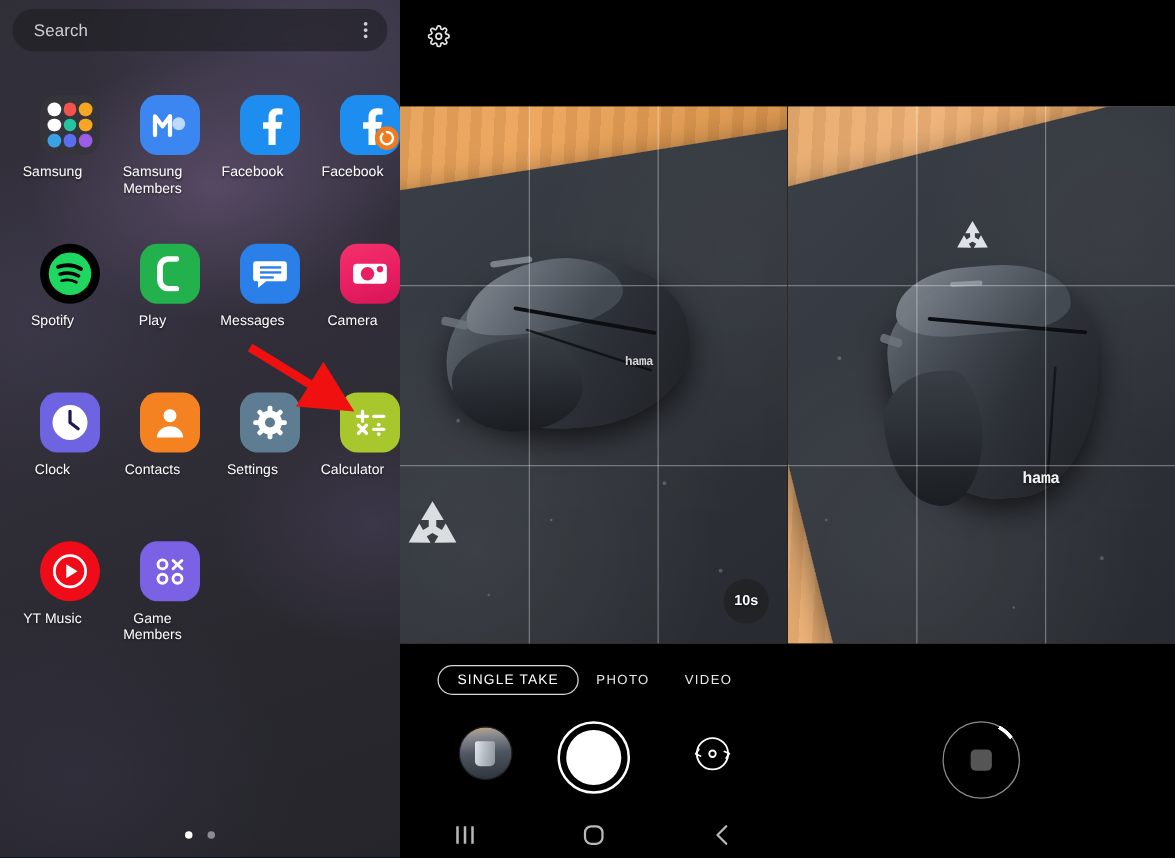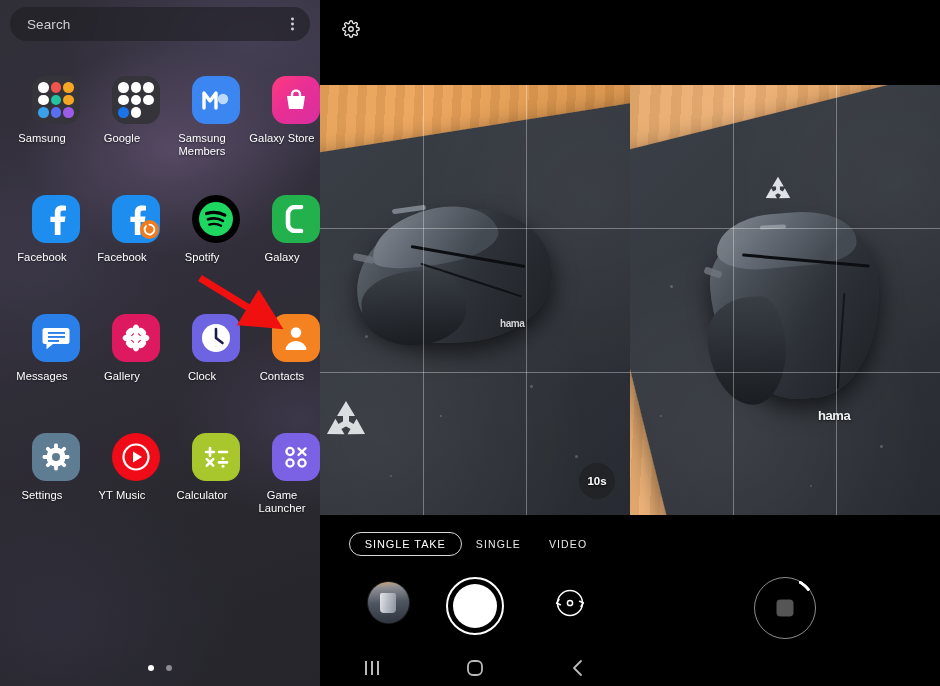--- a/index.html
+++ b/index.html
@@ -147,23 +147,22 @@
     position:absolute;
     background:linear-gradient(135deg,#878e96 0%,#646b74 40%,#454b53 80%);
   }
   .mouse-seam{ position:absolute; background:#0c0e11; }
   .mouse-skirt{
     position:absolute;
     background:linear-gradient(180deg,#393e45 0%,#262a30 60%,#1a1d21 100%);
   }
   .hama{
     position:absolute; color:#f0f2f4; font-weight:bold; letter-spacing:-.4px;
-    font-family:Liberation Sans, sans-serif;
+    font-family:Liberation Mono, monospace;
     text-shadow:0 1px 2px rgba(0,0,0,.6);
-    margin-top:33px;
   }
   .recycle{ position:absolute; opacity:.92; }
 
   .grid3{ position:absolute; inset:0; pointer-events:none; }
   .grid3 span{ position:absolute; background:rgba(255,255,255,.33); }
   .grid3 .v{ top:0; bottom:0; width:1px; }
   .grid3 .h{ left:0; right:0; height:1px; }
 
   .timer-badge{
     position:absolute; right:15px; bottom:16px;
@@ -272,58 +271,33 @@
               <b style="background:#25c4a0"></b>
               <b style="background:#f5a623"></b>
             <b style="background:#3aa0e8"></b>
               <b style="background:#5a6ff0"></b>
               <b style="background:#9b5de5"></b>
           </div>
         </div>
         <div class="lbl">Samsung</div>
       </div>
 
-      <div class="cell">
-        <div class="ic squircle folder">
-          <div class="mini">
-            <b style="background:#fff"></b>
-              <b style="background:#fff"></b>
-              <b style="background:#fff"></b>
-            <b style="background:#fff"></b>
-              <b style="background:#fff"></b>
-              <b style="background:#fff"></b>
-            <b style="background:#1a73e8"></b>
-              <b style="background:#fff"></b>
-              <b style="background:transparent"></b>
-          </div>
-        </div>
-        <div class="lbl">Google</div>
-      </div>
 
 
 
       <div class="cell">
         <div class="ic squircle ic-members">
           <svg width="30" height="24" viewBox="0 0 30 24">
             <path d="M3 20 L3 5 L9 13 L15 5 L15 20" fill="none" stroke="#fff" stroke-width="3.4" stroke-linejoin="round" stroke-linecap="round"></path>
             <circle cx="22" cy="11" r="5.2" fill="#bcd9ff"></circle>
           </svg>
         </div>
         <div class="lbl">Samsung Members</div>
       </div>
 
-      <div class="cell">
-        <div class="ic squircle ic-galaxystore">
-          <svg width="26" height="26" viewBox="0 0 26 26">
-            <path d="M4 9 h18 l-2 13 h-14 z" fill="#fff"></path>
-            <path d="M9 10 V7.5 a4 4 0 0 1 8 0 V10" fill="none" stroke="#fff" stroke-width="2.4" stroke-linecap="round"></path>
-          </svg>
-        </div>
-        <div class="lbl">Galaxy Store</div>
-      </div>
 
       <div class="cell">
         <div class="ic squircle ic-fb">
           <svg width="24" height="32" viewBox="0 0 24 32">
             <path d="M16.5 32 V19 h4.2 l.8-5.4h-5V10.3c0-1.6.5-2.7 2.8-2.7H22V2.9C21.3 2.8 19.6 2.6 17.7 2.6c-4.1 0-6.9 2.5-6.9 7.1v4h-4.4V19h4.4v13z" fill="#fff"></path>
           </svg>
         </div>
         <div class="lbl">Facebook</div>
       </div>
 
@@ -351,54 +325,46 @@
         </div>
         <div class="lbl">Spotify</div>
       </div>
 
       <div class="cell">
         <div class="ic squircle ic-phone">
           <svg width="24" height="28" viewBox="0 0 24 28">
             <path d="M17 2 H11 a7 7 0 0 0 -7 7 v10 a7 7 0 0 0 7 7 h6" fill="none" stroke="#fff" stroke-width="4.6" stroke-linecap="round"></path>
           </svg>
         </div>
-        <div class="lbl">Galaxy</div>
+        <div class="lbl">Play</div>
       </div>
 
       <div class="cell">
         <div class="ic squircle ic-msg">
           <svg width="30" height="27" viewBox="0 0 30 27">
             <path d="M4 3 h22 a2.5 2.5 0 0 1 2.5 2.5 v11 a2.5 2.5 0 0 1 -2.5 2.5 h-14 l-6.5 5.2 v-5.2 h-1.5 a2.5 2.5 0 0 1 -2.5 -2.5 v-11 a2.5 2.5 0 0 1 2.5 -2.5 z" fill="#fff"></path>
             <rect x="7" y="7" width="17" height="1.9" fill="#2a7fe8"></rect>
             <rect x="7" y="11" width="17" height="1.9" fill="#2a7fe8"></rect>
             <rect x="7" y="15" width="11" height="1.9" fill="#2a7fe8"></rect>
           </svg>
         </div>
         <div class="lbl">Messages</div>
       </div>
 
-
-      <div class="cell">
-        <div class="ic squircle ic-gallery">
-          <svg width="28" height="28" viewBox="0 0 28 28">
-            <g fill="#fff">
-              <ellipse cx="14" cy="5.6" rx="3.5" ry="5"></ellipse>
-              <ellipse cx="14" cy="22.4" rx="3.5" ry="5"></ellipse>
-              <ellipse cx="5.6" cy="14" rx="5" ry="3.5"></ellipse>
-              <ellipse cx="22.4" cy="14" rx="5" ry="3.5"></ellipse>
-              <ellipse cx="8" cy="8" rx="4.6" ry="3.3" transform="rotate(-45 8 8)"></ellipse>
-              <ellipse cx="20" cy="20" rx="4.6" ry="3.3" transform="rotate(-45 20 20)"></ellipse>
-              <ellipse cx="20" cy="8" rx="3.3" ry="4.6" transform="rotate(-45 20 8)"></ellipse>
-              <ellipse cx="8" cy="20" rx="3.3" ry="4.6" transform="rotate(-45 8 20)"></ellipse>
-              <circle cx="14" cy="14" r="4.3"></circle>
-            </g>
-          </svg>
-        </div>
-        <div class="lbl">Gallery</div>
-      </div>
+      <div class="cell">
+        <div class="ic squircle ic-camera">
+          <svg width="30" height="22" viewBox="0 0 30 22">
+            <rect x="1.5" y="3" width="27" height="16" rx="3.2" fill="#fff"></rect>
+            <circle cx="13" cy="11" r="5.4" fill="#e81f62"></circle>
+            <circle cx="23" cy="7.3" r="2.5" fill="#e81f62"></circle>
+          </svg>
+        </div>
+        <div class="lbl">Camera</div>
+      </div>
+
 
       <div class="cell">
         <div class="ic squircle ic-clock">
           <svg width="34" height="34" viewBox="0 0 34 34">
             <circle cx="17" cy="17" r="14" fill="#fff"></circle>
             <path d="M17 8 V17 L23.5 22" fill="none" stroke="#1a1a4e" stroke-width="2.6" stroke-linecap="round" stroke-linejoin="round"></path>
           </svg>
         </div>
         <div class="lbl">Clock</div>
       </div>
@@ -430,55 +396,55 @@
               </g>
               <circle cx="14" cy="14" r="4" fill="#5f7d92"></circle>
             </g>
           </svg>
         </div>
         <div class="lbl">Settings</div>
       </div>
 
 
       <div class="cell">
-        <div class="ic" style="border-radius:50%;background:#ef0b17">
-          <svg width="34" height="34" viewBox="0 0 34 34">
-            <circle cx="17" cy="17" r="12.5" fill="none" stroke="#fff" stroke-width="2.2"></circle>
-            <path d="M14 11.4 L23 17 L14 22.6 Z" fill="#fff"></path>
-          </svg>
-        </div>
-        <div class="lbl">YT Music</div>
-      </div>
-
-      <div class="cell">
         <div class="ic squircle ic-calc">
           <svg width="30" height="30" viewBox="0 0 30 30">
             <g stroke="#fff" stroke-width="2.6" stroke-linecap="round">
               <path d="M5 10 H13 M9 6 V14"></path>
               <path d="M18 10 H26"></path>
               <path d="M5.8 17.2 L12.2 23.6 M12.2 17.2 L5.8 23.6"></path>
               <path d="M18 20.4 H26"></path>
             </g>
             <circle cx="22" cy="16.6" r="1.5" fill="#fff"></circle>
             <circle cx="22" cy="24.2" r="1.5" fill="#fff"></circle>
           </svg>
         </div>
         <div class="lbl">Calculator</div>
       </div>
 
       <div class="cell">
+        <div class="ic" style="border-radius:50%;background:#ef0b17">
+          <svg width="34" height="34" viewBox="0 0 34 34">
+            <circle cx="17" cy="17" r="12.5" fill="none" stroke="#fff" stroke-width="2.2"></circle>
+            <path d="M14 11.4 L23 17 L14 22.6 Z" fill="#fff"></path>
+          </svg>
+        </div>
+        <div class="lbl">YT Music</div>
+      </div>
+
+      <div class="cell">
         <div class="ic squircle ic-game">
           <svg width="28" height="26" viewBox="0 0 28 26">
             <circle cx="8" cy="7.5" r="3.6" fill="none" stroke="#fff" stroke-width="2.3"></circle>
             <path d="M16.5 4.4 L23.5 11 M23.5 4.4 L16.5 11" stroke="#fff" stroke-width="2.4" stroke-linecap="round"></path>
             <circle cx="8" cy="19" r="3.6" fill="none" stroke="#fff" stroke-width="2.3"></circle>
             <circle cx="20" cy="19" r="3.6" fill="none" stroke="#fff" stroke-width="2.3"></circle>
           </svg>
         </div>
-        <div class="lbl">Game Launcher</div>
+        <div class="lbl">Game Members</div>
       </div>
 
     </div>
 
     <svg class="arrow" width="92" height="60" viewBox="0 0 92 60">
       <defs>
           <marker id="ah" markerWidth="6" markerHeight="6" refX="2.4" refY="3" orient="auto">
         <path d="M0,0 L6,3 L0,6 z" fill="#f01010"></path>
           </marker>
         </defs>
@@ -546,21 +512,21 @@
         <span class="h" style="top:143px"></span>
         <span class="h" style="top:287px"></span>
       </div>
 
       <div class="timer-badge">10s</div>
     </div>
 
     <div class="cam-bottom">
       <div class="modes">
         <span class="mode sel">SINGLE TAKE</span>
-        <span class="mode">SINGLE</span>
+        <span class="mode">PHOTO</span>
         <span class="mode">VIDEO</span>
       </div>
 
       <div class="ctrlrow">
         <div class="thumb">
           <div class="mugscene"></div>
             <div class="mug"></div>
         </div>
         <div class="shutter">
             <i></i>

